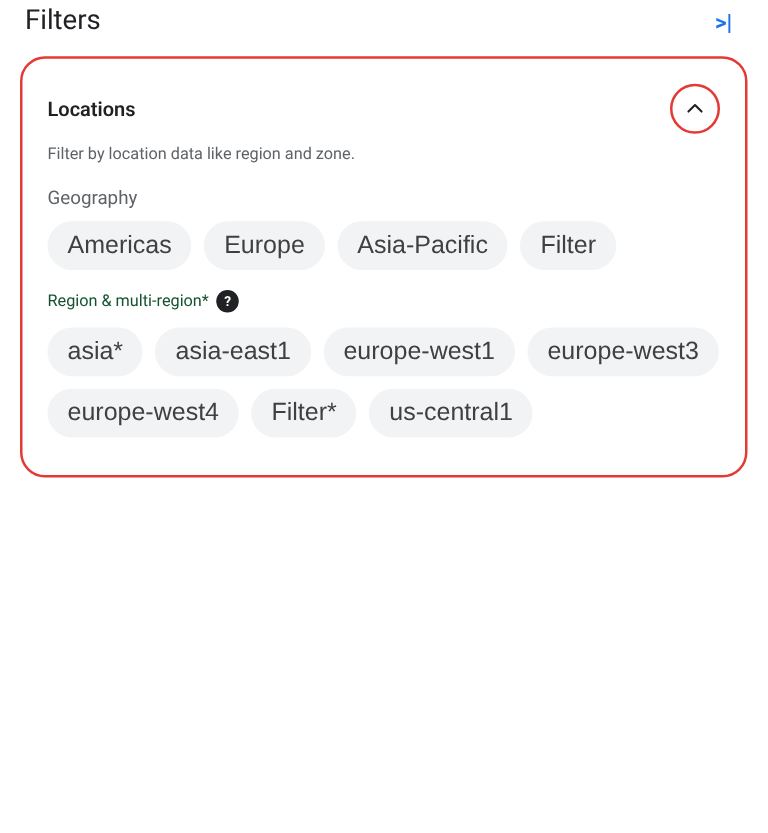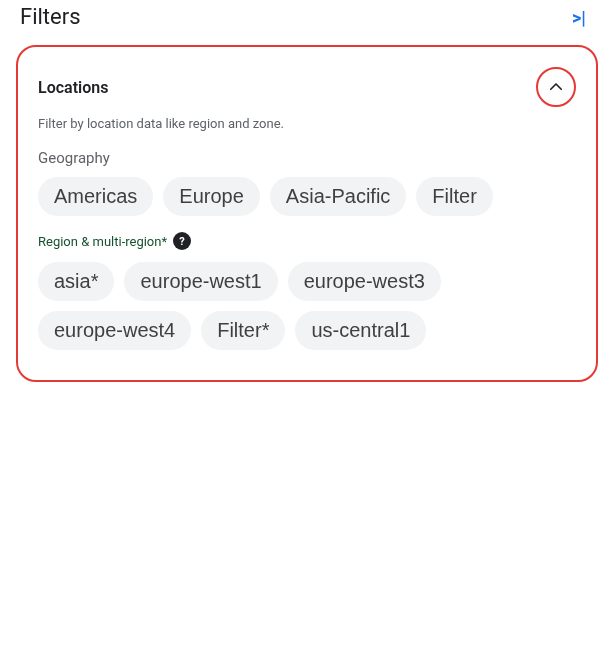--- a/index.html
+++ b/index.html
@@ -176,20 +176,21 @@
   </div>
 
   <div class="region-section">
     <div class="region-label-row">
       <span class="region-label">Region &amp; multi-region*</span>
       <span class="help-icon">?</span>
     </div>
 
     <div class="chips-row">
       <button class="chip">asia*</button>
+      <button class="chip">asia-east1</button>
       <button class="chip">europe-west1</button>
       <button class="chip">europe-west3</button>
       <button class="chip">europe-west4</button>
       <button class="chip">Filter*</button>
       <button class="chip">us-central1</button>
     </div>
   </div>
 </div>
 
 </body></html>

